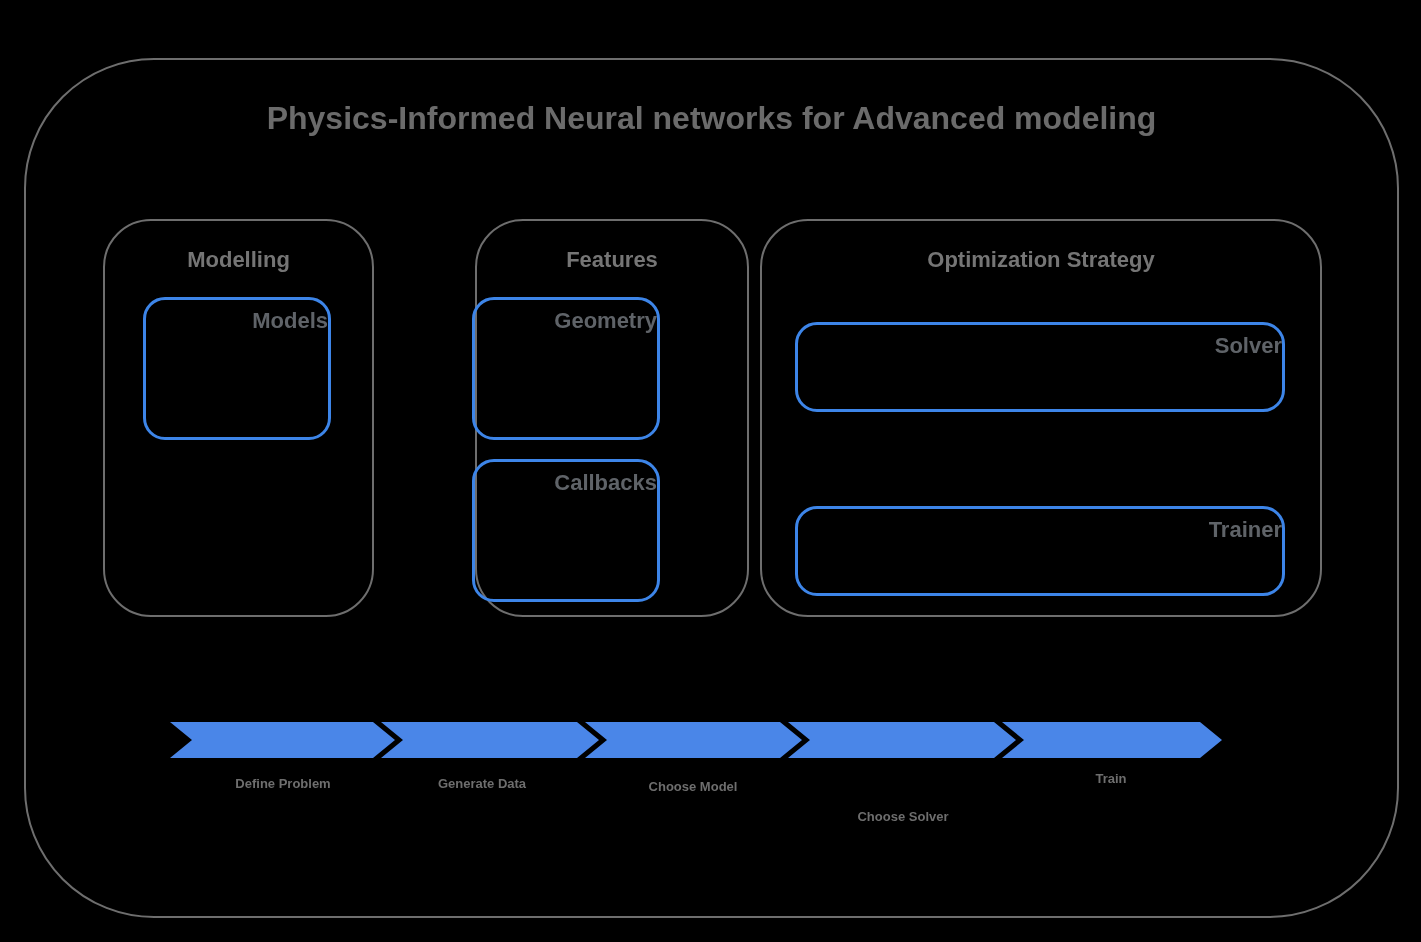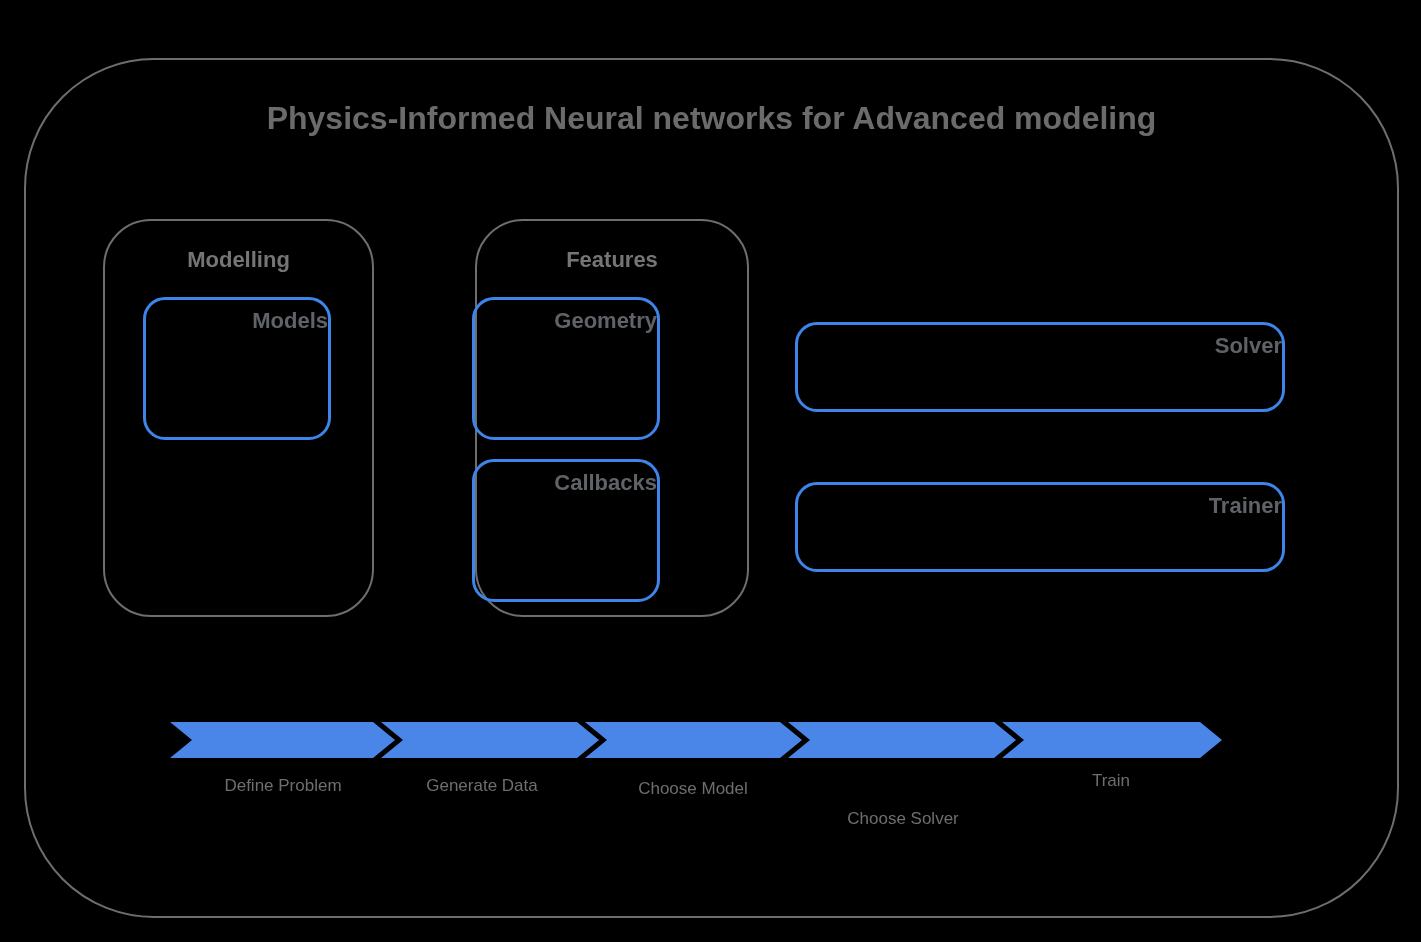--- a/index.html
+++ b/index.html
@@ -32,21 +32,21 @@
   }
   .sub-label{
     position:absolute;top:8px;left:0;width:100%;text-align:right;
     font-size:22px;font-weight:bold;color:var(--sub_label_gray,#5f6368);
   }
   .cube{position:absolute;width:15px;height:17px;}
   .arrow{position:absolute;left:168px;top:722px;width:1056px;height:36px;}
   .arrow polygon{fill:var(--arrow_blue,#4a86e8);}
   .step-label{
     position:absolute;transform:translateX(-50%);white-space:nowrap;
-    font-size:17px;font-weight:normal;color:var(--step_label_gray,#6e6e6e);
+    font-size:13px;font-weight:bold;color:var(--step_label_gray,#6e6e6e);
   }
 </style>
 </head>
 <body>
 
 <div class="stage">
 
   <svg width="0" height="0" aria-hidden="true">
     <defs>
       <symbol id="cube-sym" viewBox="0 0 15 17">
@@ -109,34 +109,37 @@
       <use href="#cube-sym"></use>
     </svg>
   <svg class="cube" style="left:488px;top:537px;">
       <use href="#cube-sym"></use>
     </svg>
   <svg class="cube" style="left:488px;top:569px;">
       <use href="#cube-sym"></use>
     </svg>
 
   
+  <div class="group" id="g-optimization">
+    <div class="group-label">Optimization Strategy</div>
+  </div>
   <div class="subbox" style="left:795px;top:322px;width:490px;height:90px;">
     <div class="sub-label">Solver</div>
   </div>
   <svg class="cube" style="left:830px;top:382px;">
       <use href="#cube-sym"></use>
     </svg>
   <svg class="cube" style="left:974px;top:382px;">
       <use href="#cube-sym"></use>
     </svg>
   <svg class="cube" style="left:1158px;top:382px;">
       <use href="#cube-sym"></use>
     </svg>
 
-  <div class="subbox" style="left:795px;top:482px;width:490px;height:90px;">
+  <div class="subbox" style="left:795px;top:506px;width:490px;height:90px;">
     <div class="sub-label">Trainer</div>
   </div>
   <svg class="cube" style="left:830px;top:538px;">
       <use href="#cube-sym"></use>
     </svg>
   <svg class="cube" style="left:1049px;top:538px;">
       <use href="#cube-sym"></use>
     </svg>
 
   

